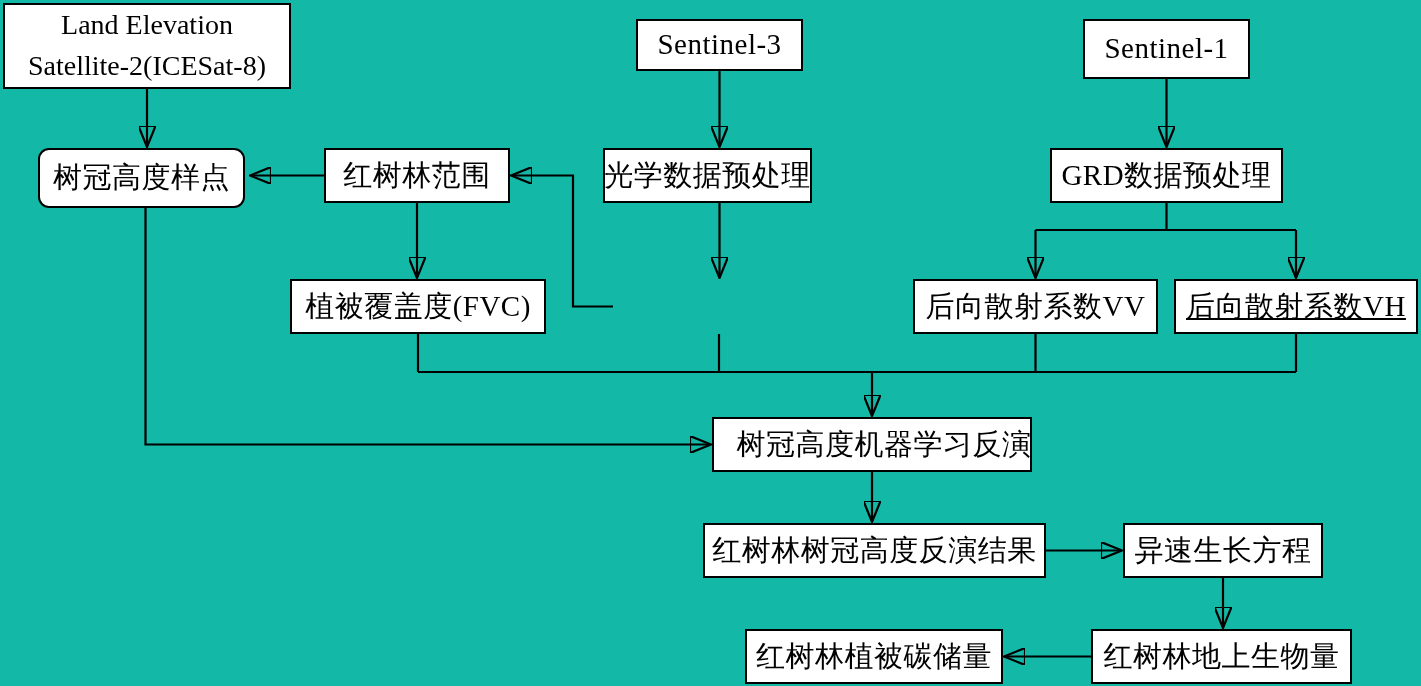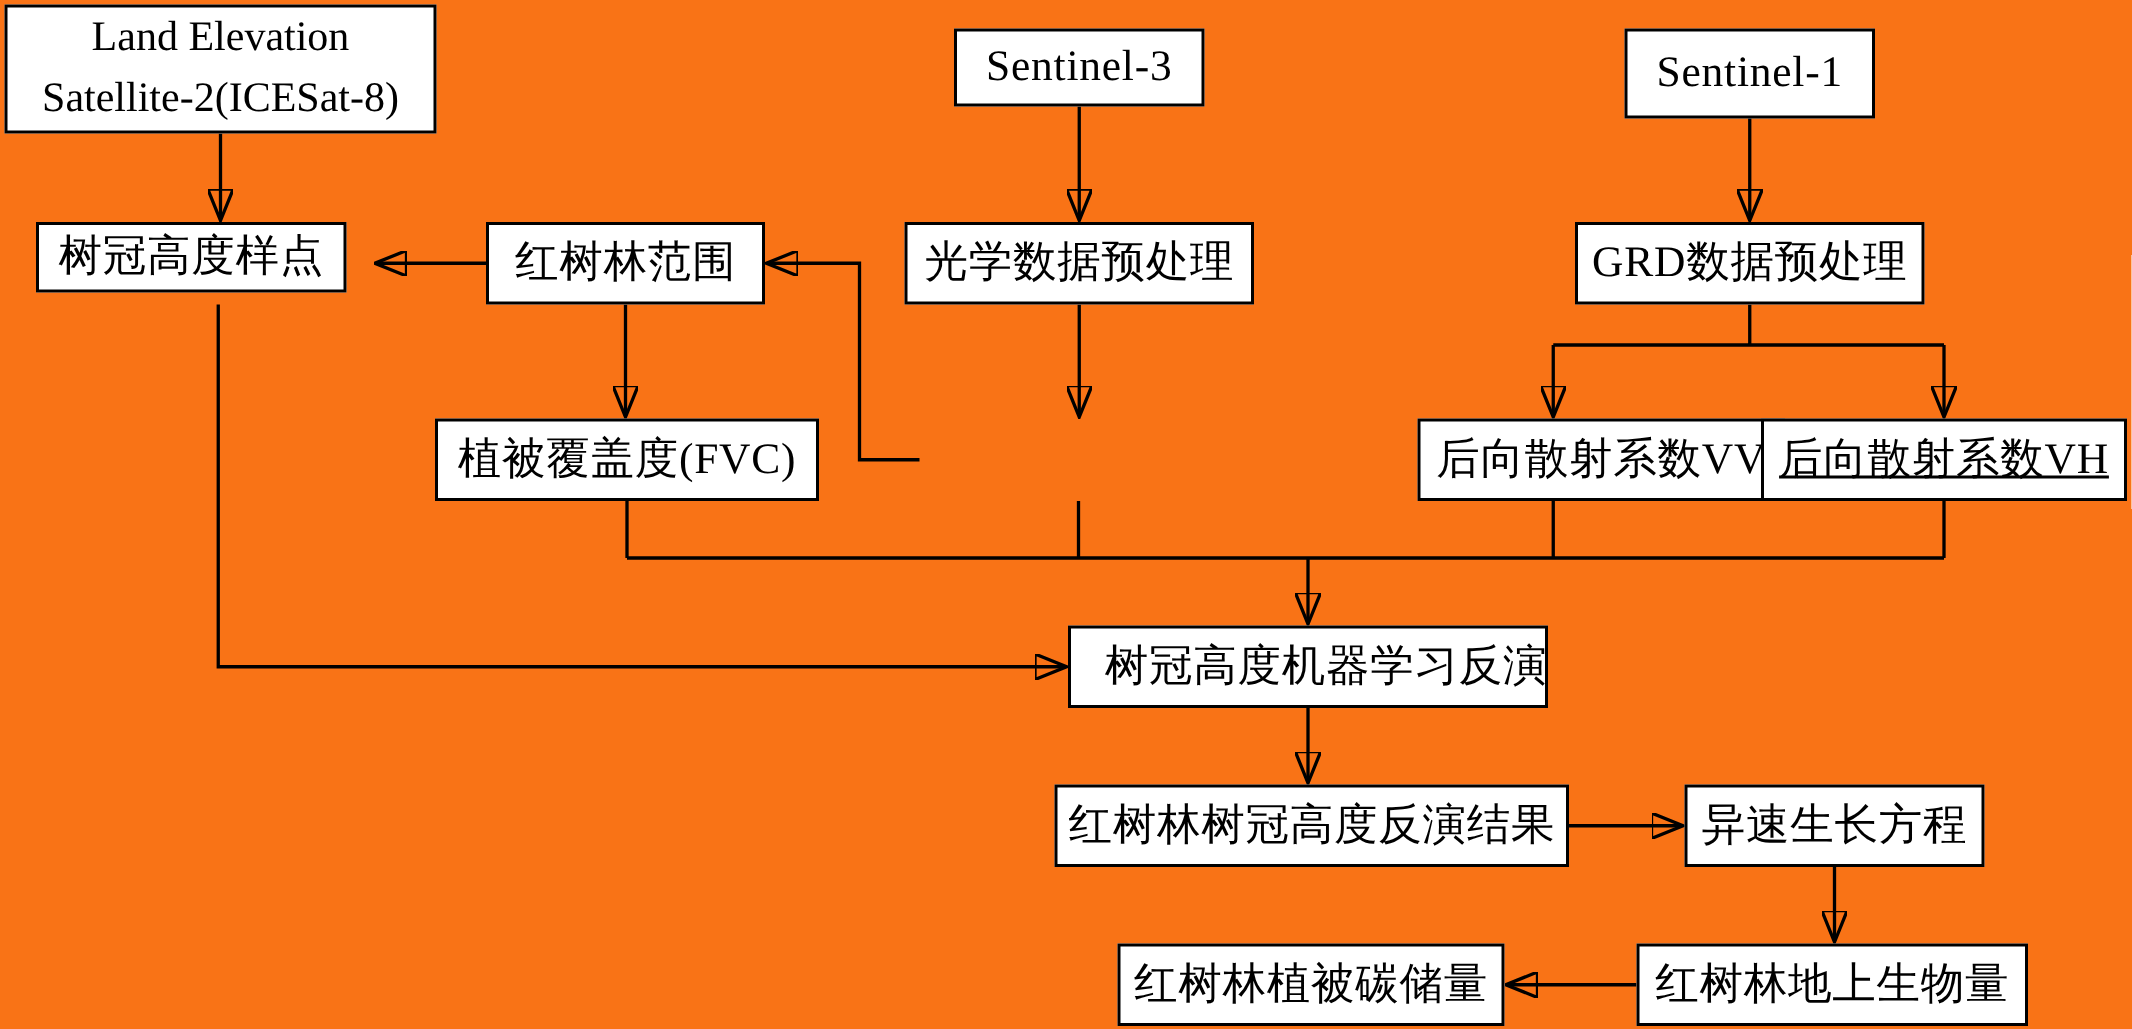--- a/index.html
+++ b/index.html
@@ -1,17 +1,17 @@
 <!DOCTYPE html>
 <html><head>
 <meta charset="utf-8">
 <style>
   html,body { margin:0; padding:0; background:#ffffff; }
   .canvas {
-    position:relative; width:1421px; height:686px; background:#f97316;
+    position:relative; width:1421px; height:686px; background:#14b8a6;
     font-family:"Liberation Serif", serif; color:#000;
     overflow:hidden;
   }
   svg.connectors { position:absolute; left:0; top:0; width:1421px; height:686px; }
   svg.connectors path, svg.connectors line, svg.connectors polyline {
     fill:none; stroke:#000; stroke-width:2.2px;
   }
   .node {
     position:absolute; box-sizing:border-box;
     border:2.5px solid #000; background:#ffffff;
@@ -58,32 +58,32 @@
 
   <div class="node two-line" style="left:3px; top:3px; width:288px; height:86px;">
     <span>Land Elevation</span>
     <span>Satellite-2(ICESat-8)</span>
   </div>
 
   <div class="node" style="left:636px; top:19px; width:167px; height:52px;">Sentinel-3</div>
 
   <div class="node" style="left:1083px; top:19px; width:167px; height:60px;">Sentinel-1</div>
 
-  <div class="node" style="left:24px; top:148px; width:207px; height:47px;">树冠高度样点</div>
+  <div class="node" style="left:38px; top:148px; width:207px; height:60px;border-radius:11px;">树冠高度样点</div>
 
   <div class="node" style="left:324px; top:148px; width:186px; height:55px;">红树林范围</div>
 
-  <div class="node" style="left:603px; top:148px; width:233px; height:55px;">光学数据预处理</div>
+  <div class="node" style="left:603px; top:148px; width:209px; height:55px;">光学数据预处理</div>
 
   <div class="node" style="left:1050px; top:148px; width:233px; height:55px;">GRD数据预处理</div>
 
   <div class="node" style="left:290px; top:279px; width:256px; height:55px;">植被覆盖度(FVC)</div>
 
 
-  <div class="node" style="left:913px; top:279px; width:245px; height:55px;margin-left:32px;">后向散射系数VV</div>
+  <div class="node" style="left:913px; top:279px; width:245px; height:55px;">后向散射系数VV</div>
 
   <div class="node" style="left:1174px; top:279px; width:244px; height:55px;text-decoration:underline;">后向散射系数VH</div>
 
   <div class="node" style="left:712px; top:417px; width:320px; height:55px;padding-left:24px;">树冠高度机器学习反演</div>
 
   <div class="node" style="left:703px; top:523px; width:343px; height:55px;">红树林树冠高度反演结果</div>
 
   <div class="node" style="left:1123px; top:523px; width:200px; height:55px;">异速生长方程</div>
 
   <div class="node" style="left:745px; top:629px; width:258px; height:55px;">红树林植被碳储量</div>

